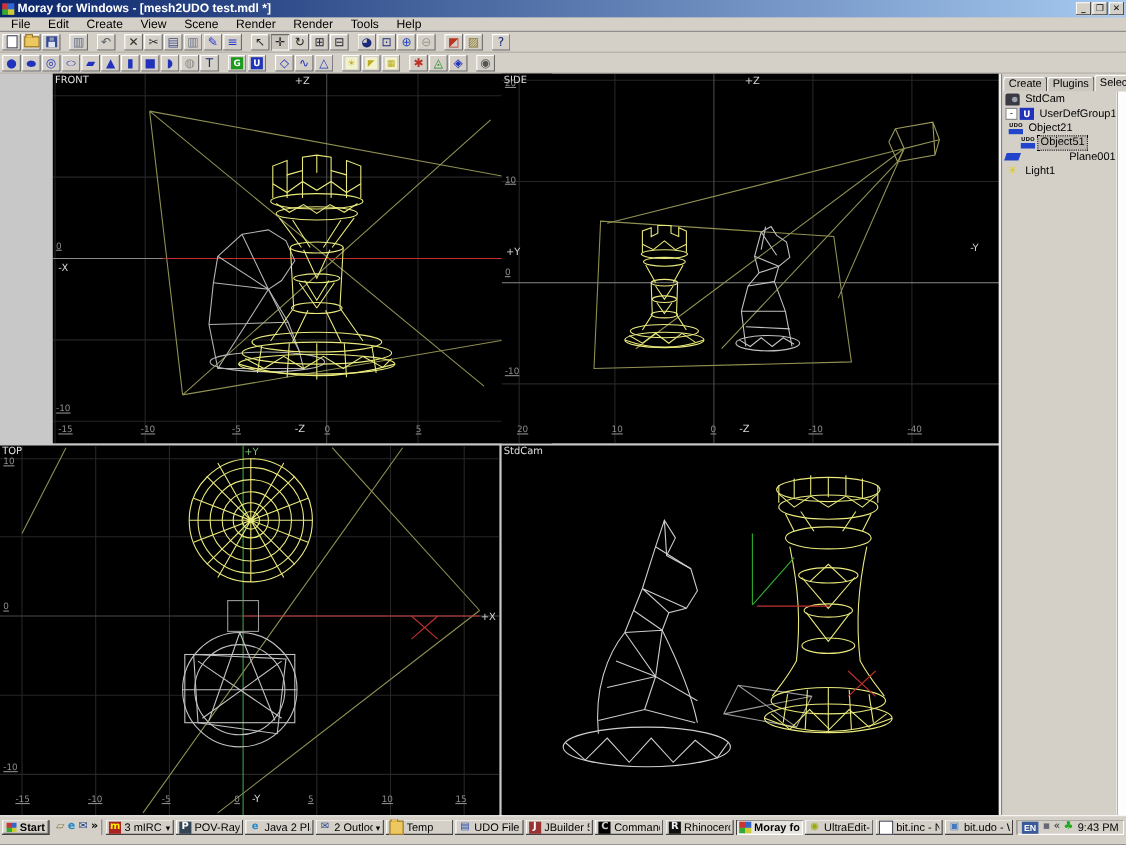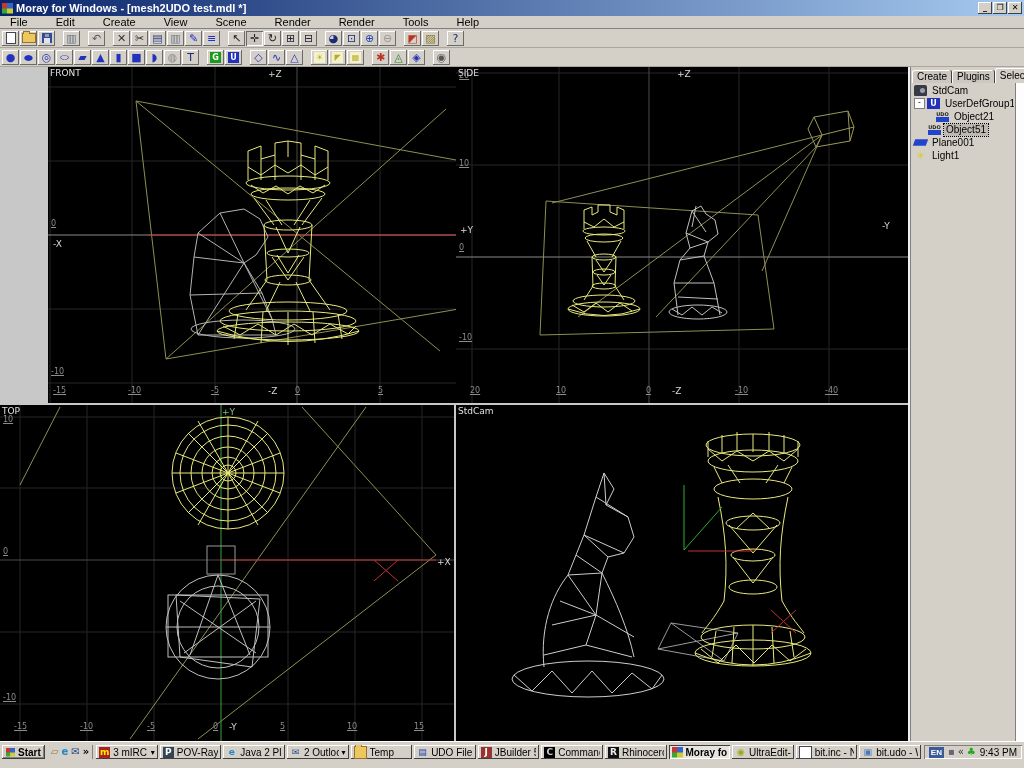--- a/index.html
+++ b/index.html
@@ -8,21 +8,21 @@
 
   
   .titlebar{height:14px;background:linear-gradient(90deg,#0a246a,#a6caf0);display:flex;align-items:center;
             padding:1px 2px;gap:3px;}
   .title-text{color:#fff;font-size:11px;font-weight:bold;flex:1;white-space:nowrap;overflow:hidden;line-height:12px;}
   .win-controls{display:flex;gap:1px;}
   .win-btn{width:14px;height:12px;background:#d4d0c8;border:none;font:bold 8px "DejaVu Sans",sans-serif;
            line-height:10px;padding:0;box-shadow:inset -1px -1px 0 #404040, inset 1px 1px 0 #fff;color:#000;}
 
   
-  .menubar{height:12px;display:flex;align-items:center;padding:0 4px;gap:16px;border-bottom:1px solid #808080;
+  .menubar{height:12px;display:flex;align-items:center;padding:0 4px;gap:4px;border-bottom:1px solid #808080;
            background:#d4d0c8;}
   .menu-item{font-size:11px;line-height:12px;padding:0 6px;color:#000;}
 
   
   .toolbar{height:18px;display:flex;align-items:center;padding:0 2px;gap:1px;background:#d4d0c8;
            border-bottom:1px solid #aaa69e;}
   .tb-btn{width:17px;height:15px;background:#d4d0c8;border:none;padding:0;display:flex;align-items:center;
           justify-content:center;box-shadow:inset -1px -1px 0 #6a6a6a, inset 1px 1px 0 #fff;}
   .tb-btn.pressed{box-shadow:inset 1px 1px 0 #6a6a6a, inset -1px -1px 0 #fff;background:#c9c5bd;}
   .tb-glyph{font-family:"DejaVu Sans",sans-serif;font-size:11px;line-height:13px;display:inline-block;}
@@ -501,29 +501,29 @@
       <div class="tree">
           <div class="tree-row" style="padding-left: 2px;">
             <span class="ticon ticon-camera"></span>
             <span class="tree-label">StdCam</span>
           </div>
           <div class="tree-row" style="padding-left: 2px;">
             <span class="expander">-</span>
             <span class="ticon ticon-group">U</span>
             <span class="tree-label">UserDefGroup1</span>
           </div>
-          <div class="tree-row" style="padding-left: 24px;">
+          <div class="tree-row" style="padding-left: 5px;">
             <span class="ticon ticon-udo">UDO</span>
             <span class="tree-label">Object21</span>
           </div>
           <div class="tree-row" style="padding-left: 16px;">
             <span class="ticon ticon-udo">UDO</span>
             <span class="tree-label selected">Object51</span>
           </div>
-          <div class="tree-row" style="padding-left: 2px;">
+          <div class="tree-row" style="padding-left: 2px; gap: 40px;">
             <span class="ticon ticon-plane"></span>
             <span class="tree-label">Plane001</span>
           </div>
           <div class="tree-row" style="padding-left: 2px;">
             <span class="ticon ticon-light">☀</span>
             <span class="tree-label">Light1</span>
           </div>
         </div>
       <div class="panel-scrollbar"></div>
     </div>

